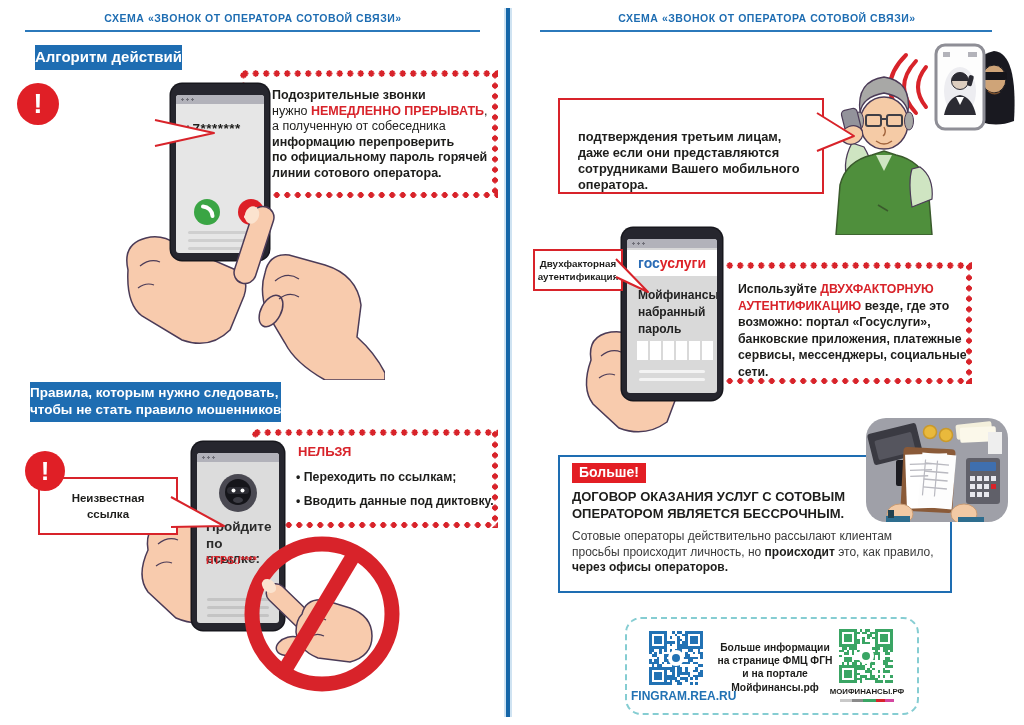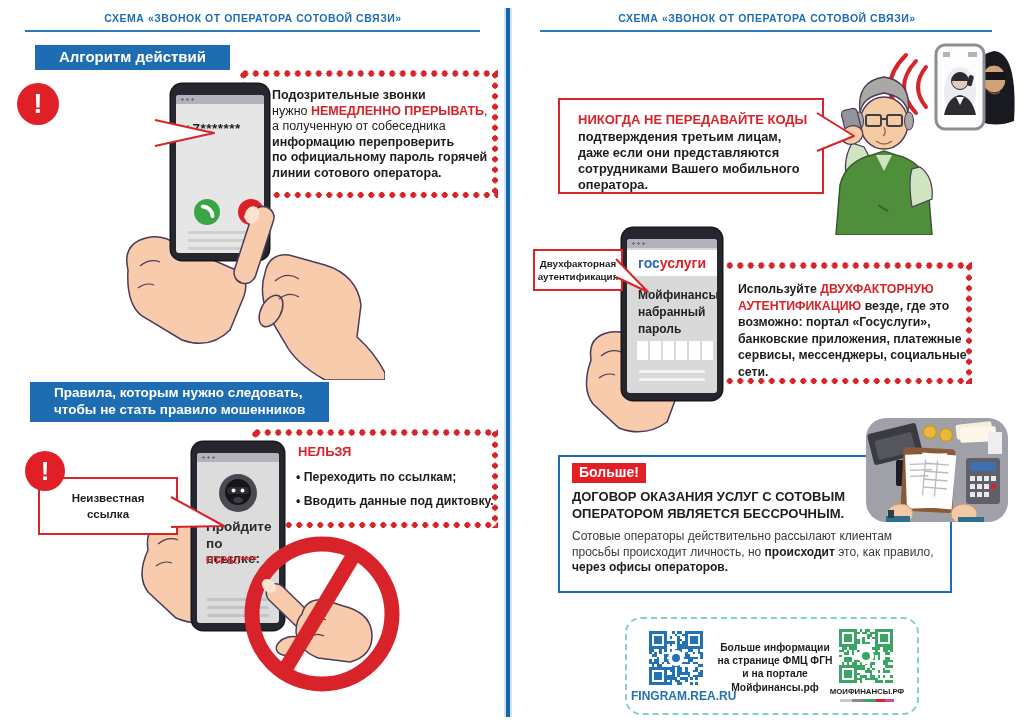--- a/index.html
+++ b/index.html
@@ -7,21 +7,21 @@
           font-family:"Liberation Sans",sans-serif;color:#1d1d1b;}
   .abs{position:absolute;}
   
   .hdr{position:absolute;top:12px;font-size:10.5px;font-weight:bold;letter-spacing:.05em;
        color:#1e6db2;text-align:center;z-index:2;}
   .hdr-line{position:absolute;top:30px;height:2px;background:#2b79bb;z-index:2;}
   .divider{position:absolute;left:504px;top:8px;width:4px;height:709px;background:#1566a8;
            border-left:2px solid #cfe3f2;border-right:2px solid #cfe3f2;z-index:2;}
   
   .bluebox{position:absolute;background:#1e6db2;color:#fff;font-weight:bold;z-index:30;
-           padding:3px 24px;line-height:1.25;}
+           padding:3px 0;line-height:1.25;}
   
   .dotted{position:absolute;z-index:5;
     background-image:
       radial-gradient(circle closest-side,#d8232a 88%,rgba(0,0,0,0) 94%),
       radial-gradient(circle closest-side,#d8232a 88%,rgba(0,0,0,0) 94%),
       radial-gradient(circle closest-side,#d8232a 88%,rgba(0,0,0,0) 94%),
       radial-gradient(circle closest-side,#d8232a 88%,rgba(0,0,0,0) 94%);
     background-size:10.5px 6.5px,10.5px 6.5px,6.5px 10.5px,6.5px 10.5px;
     background-position:left top,left bottom,left top,right top;
     background-repeat:repeat-x,repeat-x,repeat-y,repeat-y;}
@@ -222,21 +222,20 @@
     <path d="M104 92 q3 6 -1 9 M96 106 q8 6 16 0" fill="none" stroke="#a0633c" stroke-width="1.4"></path>
     <rect x="64" y="74" width="16" height="30" rx="4" fill="#93939b" stroke="#4b3b57" stroke-width="1.2" transform="rotate(-14 72 89)"></rect>
     <ellipse cx="72" cy="100" rx="11" ry="9" fill="#f5cba6" stroke="#4b3b57" stroke-width="1.2" transform="rotate(-20 72 100)"></ellipse>
     <path d="M56 200 L60 150 Q66 126 92 120 L104 116 L116 120 Q142 126 148 150 L152 200 Z" fill="#4f8f3c" stroke="#3a5a2c" stroke-width="1.5"></path>
     <path d="M96 120 L104 136 L112 120 Z" fill="#cfe5c2"></path>
     <path d="M140 132 Q154 142 152 164 L132 172 Q128 146 132 134 Z" fill="#cfe5c2" stroke="#4b3b57" stroke-width="1.2"></path>
     <path d="M98 170 l10 6" stroke="#3a5a2c" stroke-width="1.5"></path>
   </svg>
 
   <div class="callout" style="left:558px;top:98px;width:262px;height:92px;align-items:flex-start;text-align:left;padding:0;">
-    <div class="t b red" style="left:18px;top:12px;font-size:13px;position:absolute;">НИКОГДА НЕ ПЕРЕДАВАЙТЕ КОДЫ</div>
     <div class="t b" style="left:18px;top:29px;font-size:12.8px;line-height:16px;position:absolute;">
       <span>подтверждения третьим лицам,</span><br>
       <span>даже если они представляются</span><br>
       <span>сотрудниками Вашего мобильного</span><br>
       <span>оператора.</span>
     </div>
   </div>
 
   <div class="callout" style="left:533px;top:249px;width:86px;height:38px;font-size:9.8px;line-height:13px;">
     <span>Двухфакторная</span>

